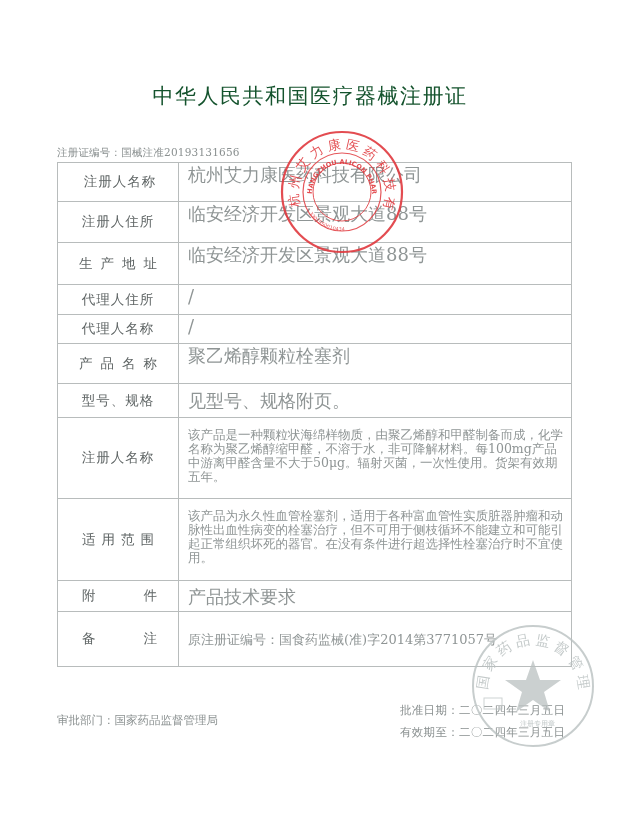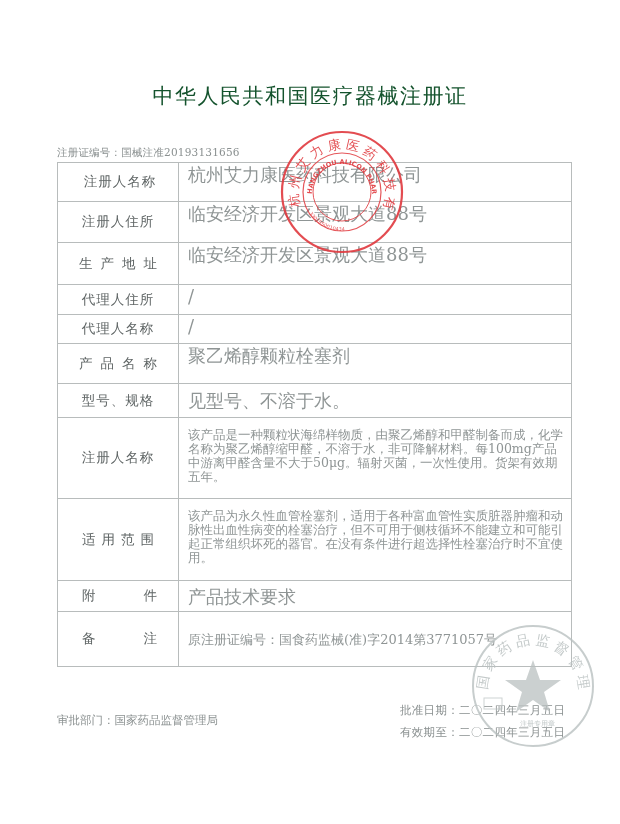--- a/index.html
+++ b/index.html
@@ -147,21 +147,21 @@
     <tr style="height:29px">
       <td class="label">代理人名称</td>
       <td class="value single">/</td>
     </tr>
     <tr style="height:40px">
       <td class="label" style="letter-spacing:8px;padding-left:8px;">产品名称</td>
       <td class="value single">聚乙烯醇颗粒栓塞剂</td>
     </tr>
     <tr style="height:34px">
       <td class="label">型号、规格</td>
-      <td class="value single" style="vertical-align:middle;">见型号、不溶于水。</td>
+      <td class="value single" style="vertical-align:middle;">见型号、规格附页。</td>
     </tr>
     <tr style="height:81px">
       <td class="label">注册人名称</td>
       <td class="value para">该产品是一种颗粒状海绵样物质，由聚乙烯醇和甲醛制备而成，化学名称为聚乙烯醇缩甲醛，不溶于水，非可降解材料。每100mg产品中游离甲醛含量不大于50μg。辐射灭菌，一次性使用。货架有效期五年。</td>
     </tr>
     <tr style="height:82px">
       <td class="label" style="letter-spacing:6px;padding-left:6px;text-align:center;">适用范围</td>
       <td class="value para">该产品为永久性血管栓塞剂，适用于各种富血管性实质脏器肿瘤和动脉性出血性病变的栓塞治疗，但不可用于侧枝循环不能建立和可能引起正常组织坏死的器官。在没有条件进行超选择性栓塞治疗时不宜使用。</td>
     </tr>
     <tr style="height:31px">

